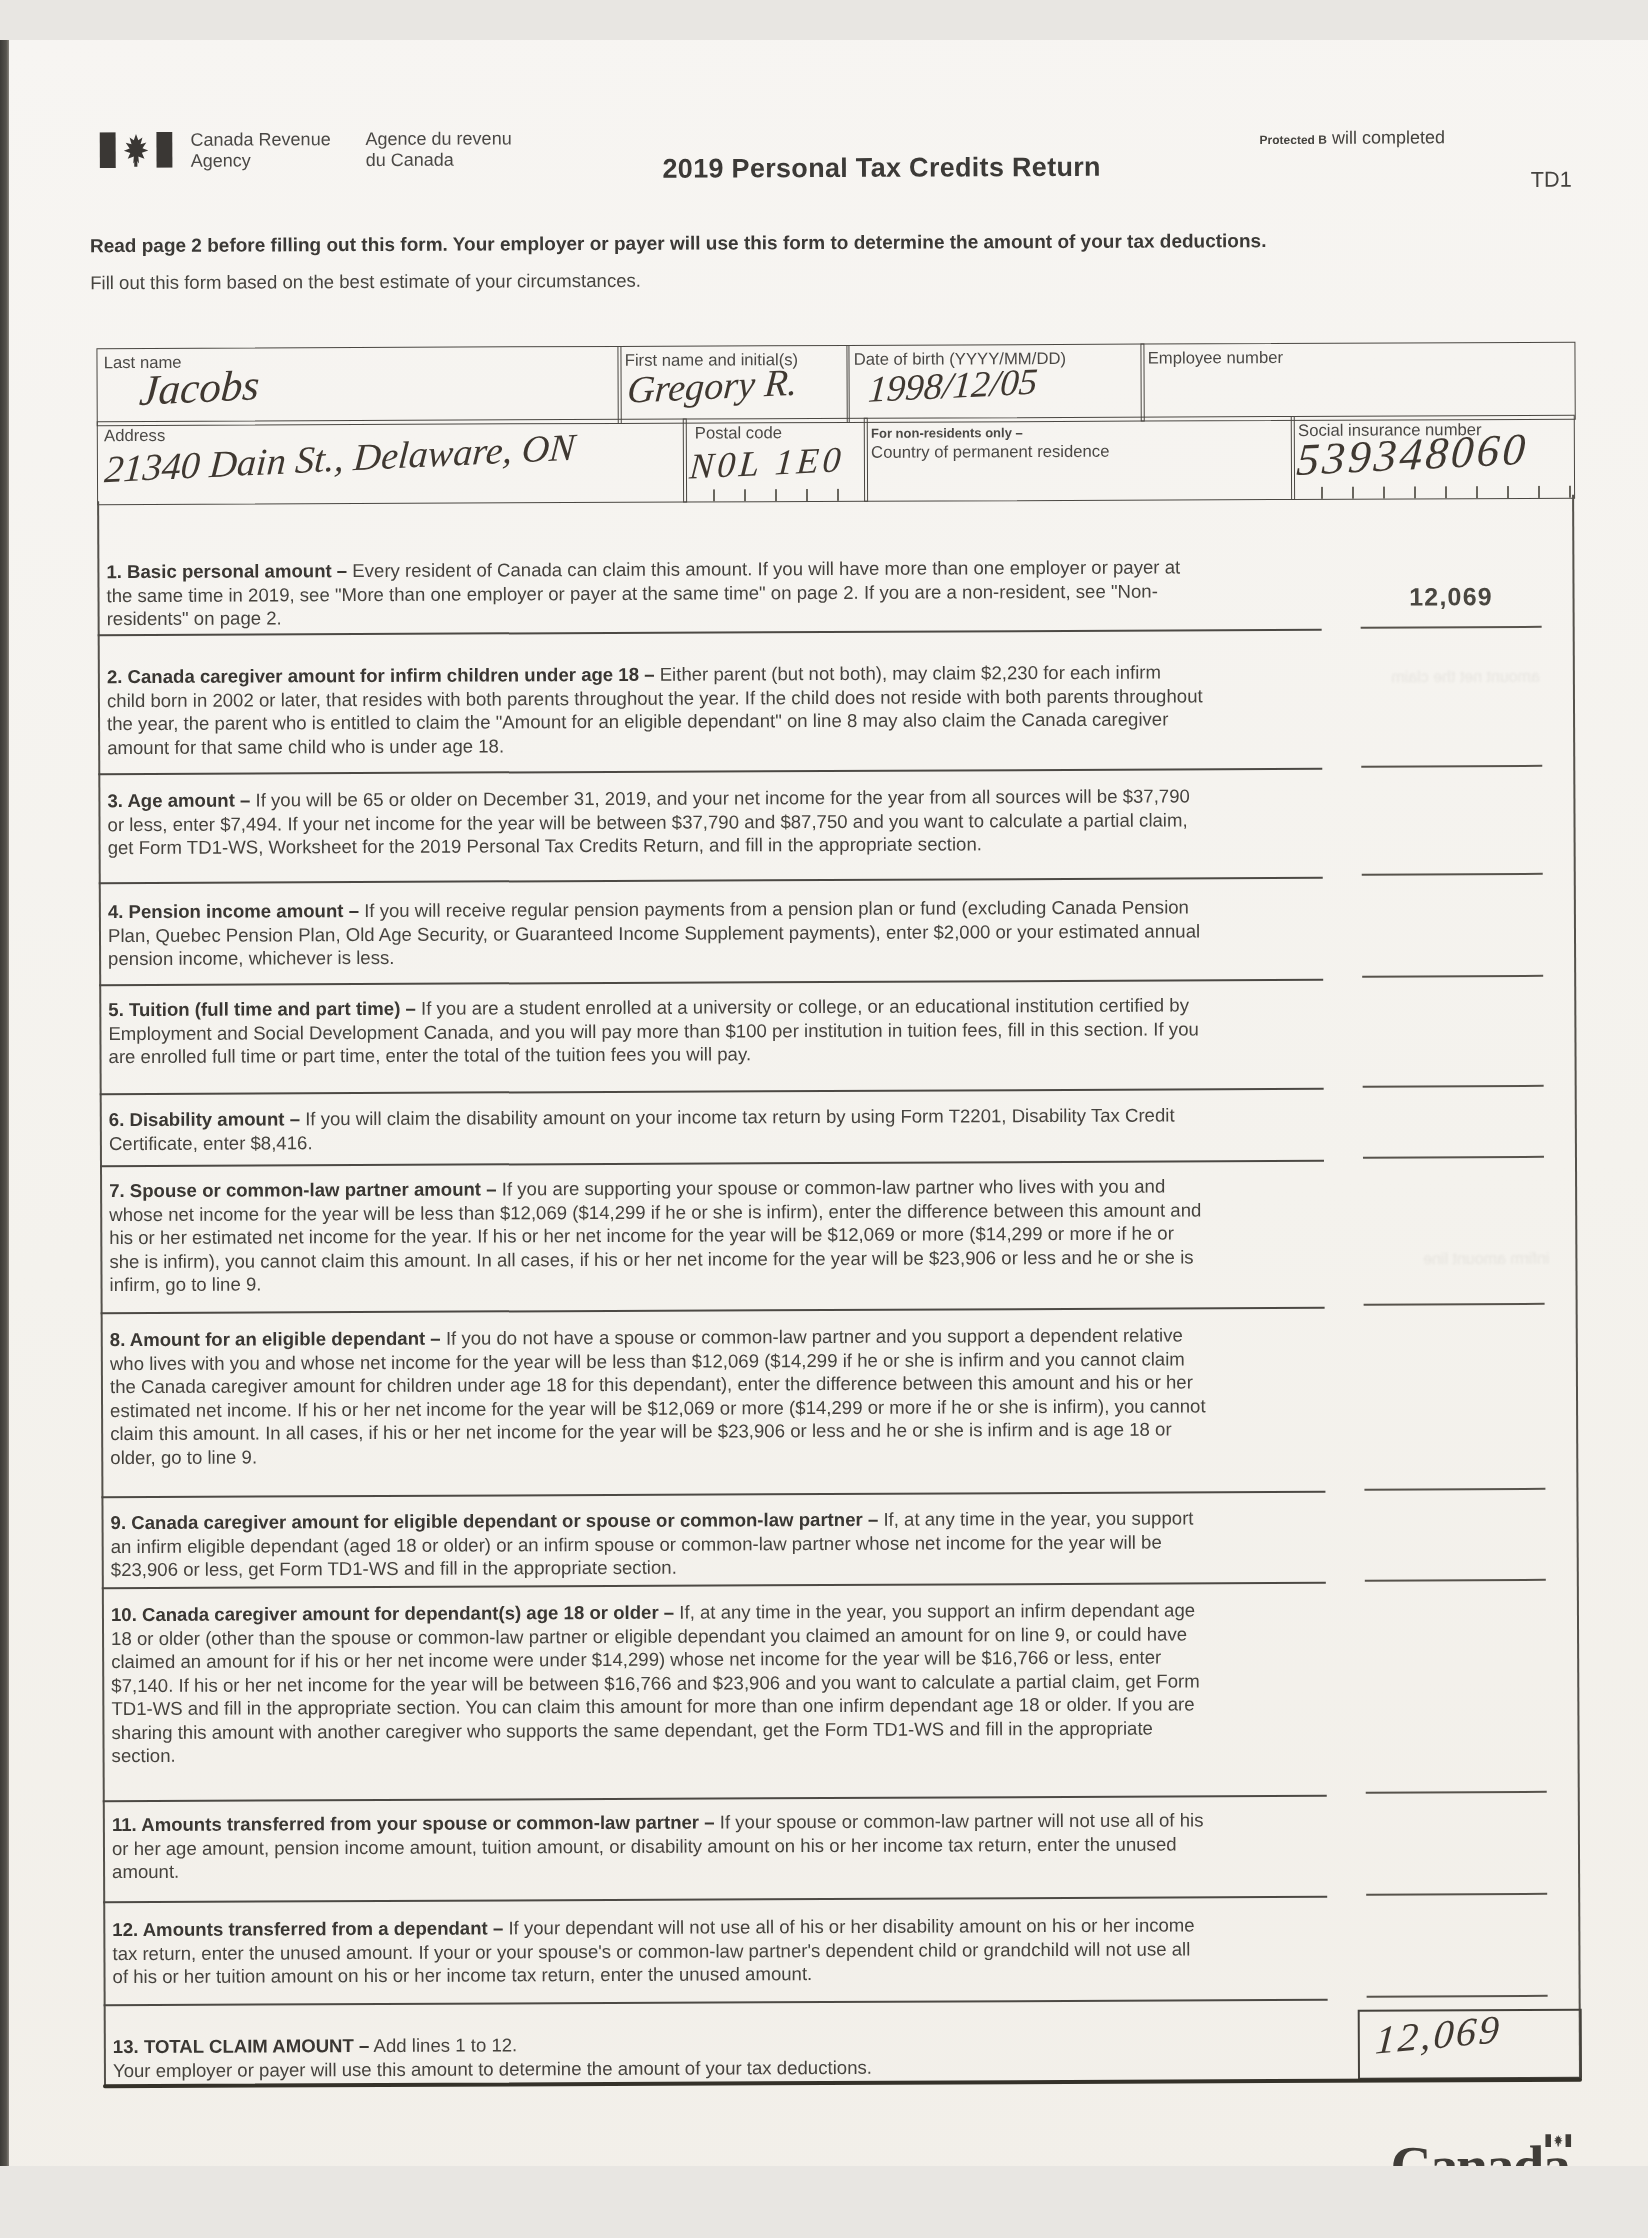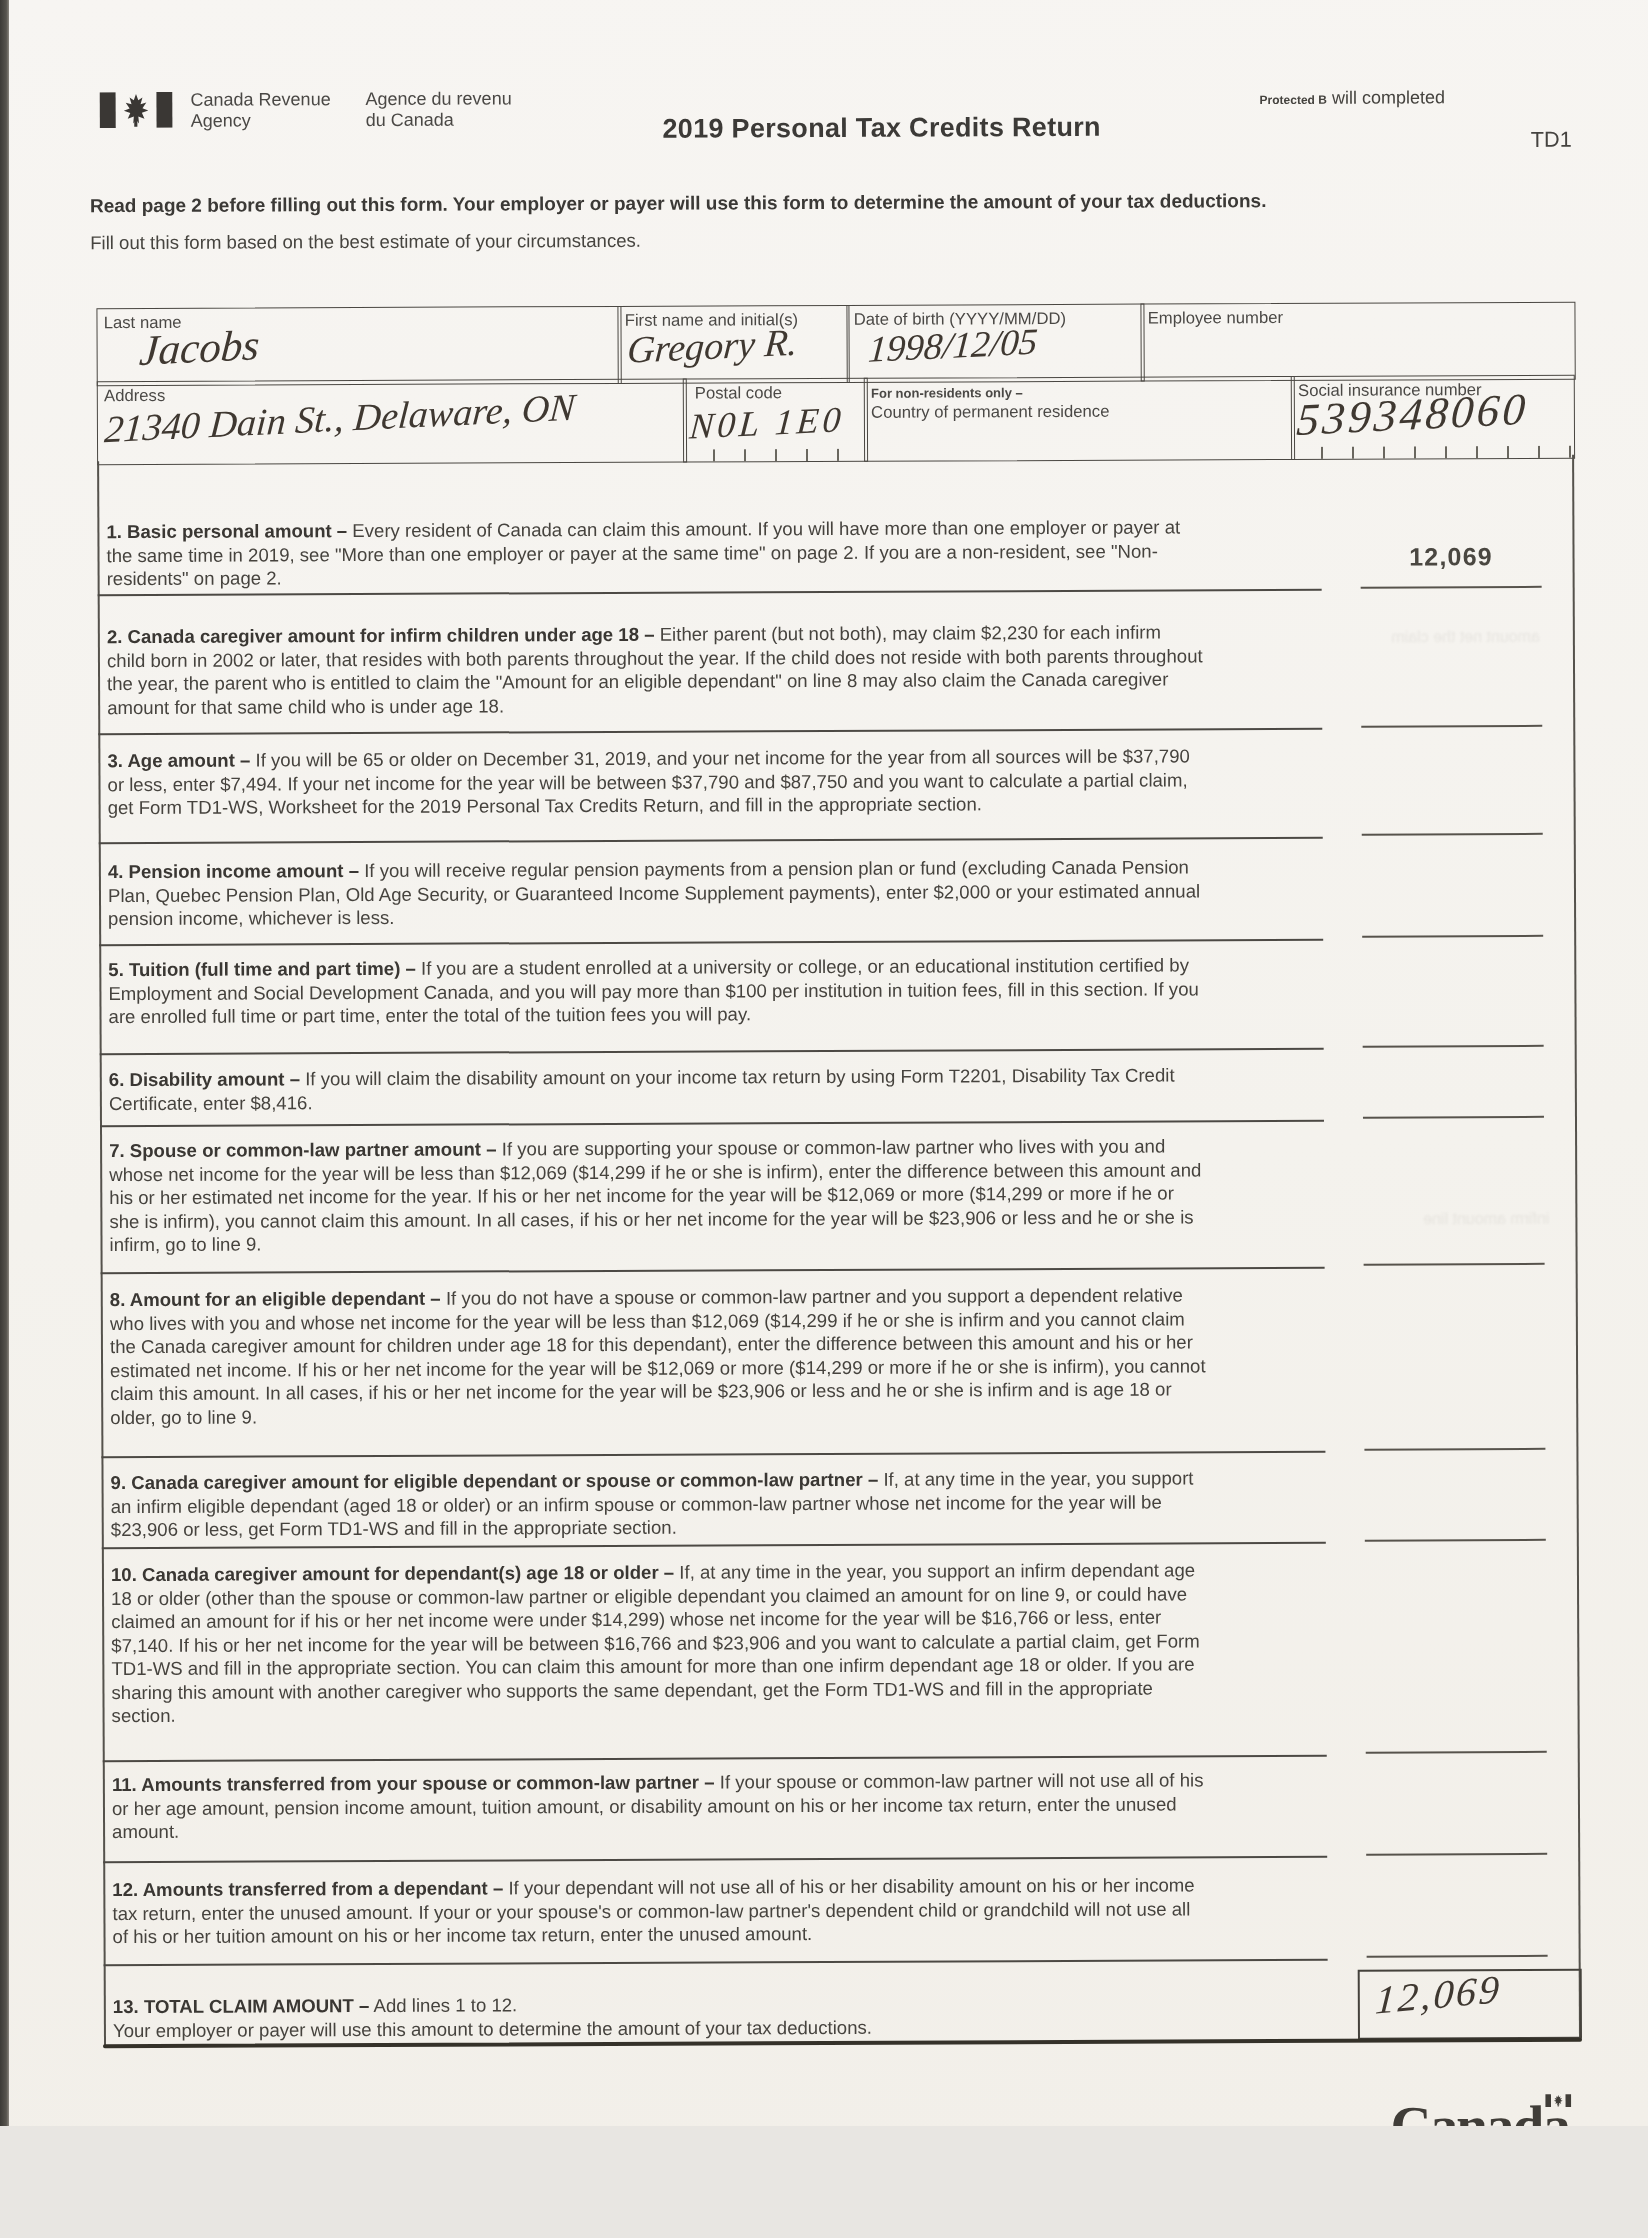--- a/index.html
+++ b/index.html
@@ -1,18 +1,18 @@
 <!DOCTYPE html>
 <html style="font-size:10px"><head>
 <meta charset="utf-8">
 <style>
   html,body{margin:0;padding:0;background:#e8e6e2;}
   .page{position:relative;width:1648px;height:2126px;overflow:hidden;
         background:linear-gradient(176deg,#f7f5f2 0%,#f4f2ed 55%,#f2efe9 100%);
-        font-family:"Liberation Sans",sans-serif;color:#3a3835;}
+        font-family:"Liberation Sans",sans-serif;color:#3a3835;margin-top:40px;}
   .scan-edge-left{position:absolute;left:0;top:0;width:9.3px;height:2239px;
         background:linear-gradient(90deg,#3c3a36,#57544e 70%,#8a867e);}
   .scan-edge-bottom{position:absolute;left:0;top:2221px;width:1648px;height:18px;
         background:linear-gradient(180deg,#6b6457 0%,#2c261f 60%,#211c16);}
   .tilt{position:absolute;left:0;top:0;width:1648px;height:2239px;transform:rotate(-0.25deg);transform-origin:50% 40%;}
 
   
   .flag-logo{position:absolute;left:103px;top:89px;width:73px;height:36px;}
   .agency{position:absolute;top:87px;font-size:18px;line-height:21px;color:#4a4845;}
   .agency.en{left:194px;}

